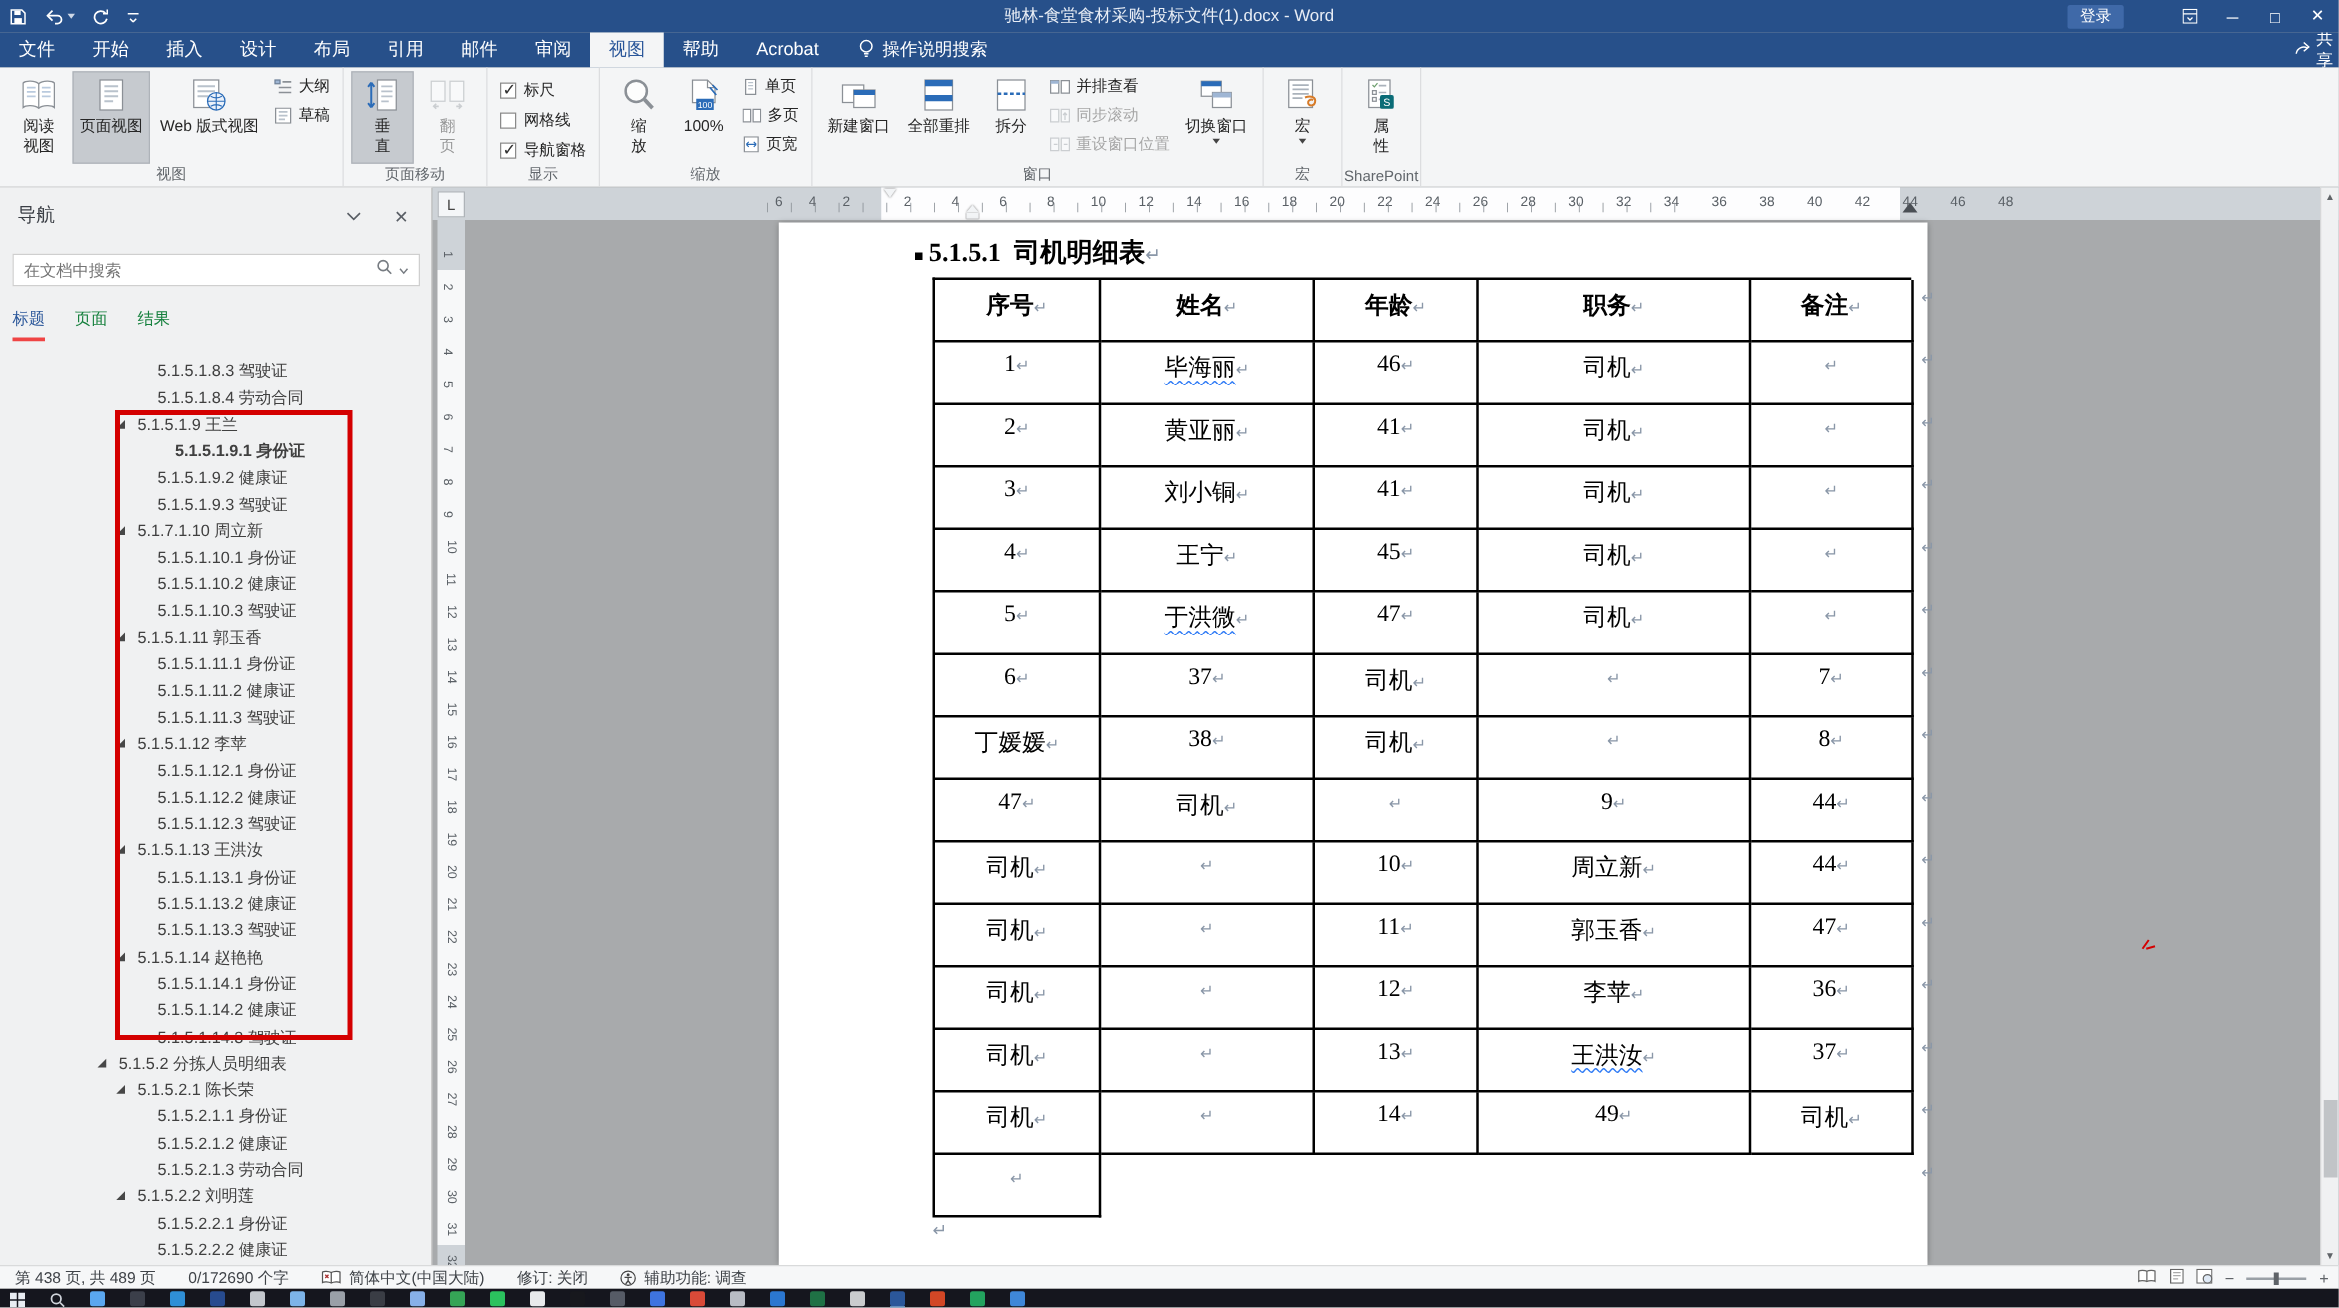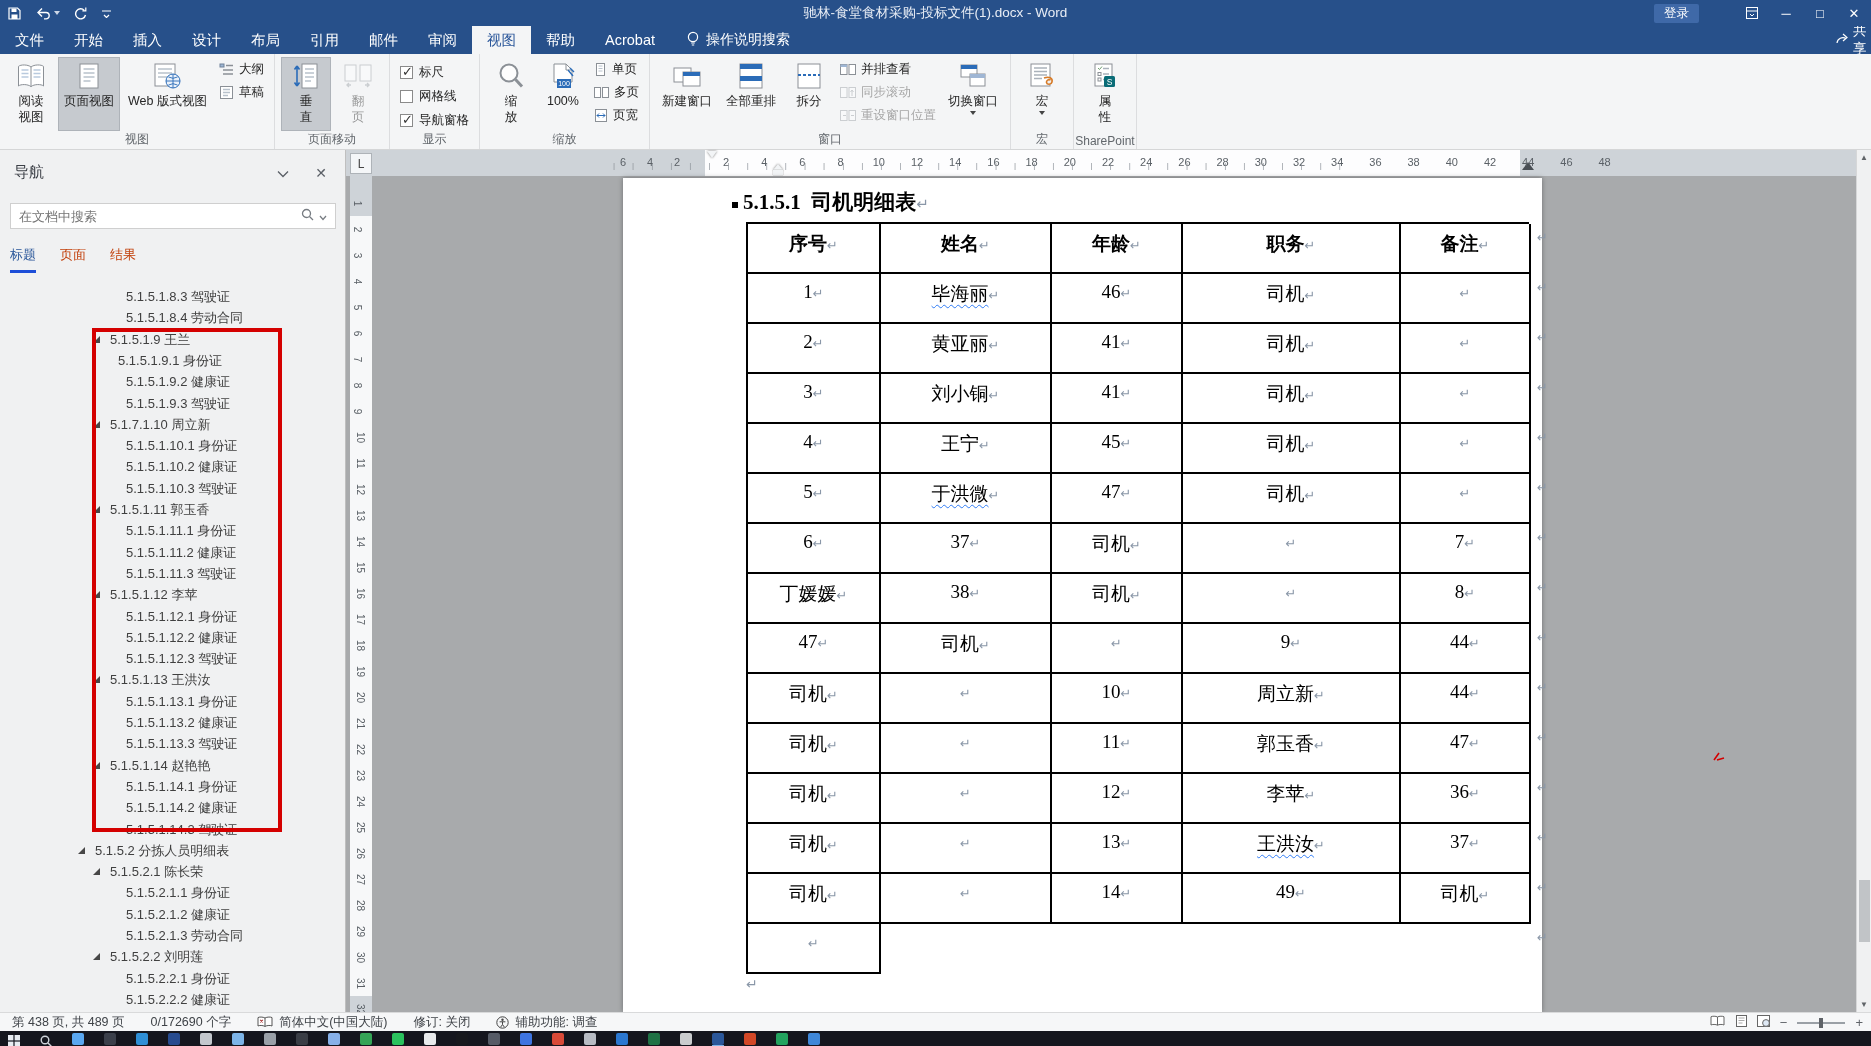--- a/index.html
+++ b/index.html
@@ -42,22 +42,22 @@
   .box.on::after{content:"\2713";position:absolute;left:1px;top:-3px;font-size:13px;color:#333;}
 
   
   .navpane{position:absolute;left:0;top:150px;width:346px;height:862px;background:#f0f1f2;border-right:1px solid #bfbfbf;overflow:hidden;}
   .nav-head{position:absolute;left:14px;top:13px;font-size:15px;color:#3b3f46;}
   .nav-head-icons{position:absolute;right:18px;top:14px;display:flex;gap:26px;align-items:center;}
   .nav-search{position:absolute;left:10px;top:53px;width:326px;height:26px;background:#fff;border:1px solid #cfcfcf;display:flex;align-items:center;}
   .nav-search input{flex:1;border:none;outline:none;font-size:13px;color:#444;padding:0 8px;font-family:inherit;background:transparent;}
   .nav-search .sicons{display:flex;align-items:center;gap:5px;padding-right:8px;}
   .nav-tabs{position:absolute;left:10px;top:96px;display:flex;gap:24px;}
-  .nav-tab{font-size:13px;color:#c2410c;padding-bottom:6px;}
-  .nav-tab.active{color:#2b579a;border-bottom:3px solid #1d4ed8;}
+  .nav-tab{font-size:13px;color:#15803d;padding-bottom:6px;}
+  .nav-tab.active{color:#2b579a;border-bottom:3px solid #ef4444;}
   .nav-tree{position:absolute;left:0;top:0;width:346px;height:862px;}
   .nav-item{position:absolute;font-size:13px;color:#404040;white-space:nowrap;line-height:18px;}
   .tri{position:absolute;width:0;height:0;border-left:7px solid transparent;border-bottom:7px solid #474747;}
   .redbox{position:absolute;left:92px;top:178px;width:190px;height:504px;border:4px solid #d40000;}
 
   .docarea{position:absolute;left:346px;top:150px;width:1525px;height:862px;background:#a8aaac;}
   .ruler-row{position:absolute;left:0;top:0;width:1525px;height:26px;background:#ced3d8;}
   .lbox{position:absolute;left:4px;top:3px;width:22px;height:21px;background:#f4f6f8;border:1px solid #aeb3b8;color:#444;font-size:12px;display:flex;align-items:center;justify-content:center;}
   .hruler{position:absolute;left:28px;top:0;width:1497px;height:26px;}
   .hruler .whiteseg{position:absolute;left:331px;top:0;width:815px;height:26px;background:#fdfdfe;}
@@ -426,21 +426,21 @@
     <div class="nav-tabs">
         <div class="nav-tab active">标题</div>
         <div class="nav-tab">页面</div>
         <div class="nav-tab">结果</div>
       </div>
     <div class="nav-tree">
         <div class="nav-item" style="left: 126px; top: 138px;">5.1.5.1.8.3 驾驶证</div>
         <div class="nav-item" style="left: 126px; top: 159.3px;">5.1.5.1.8.4 劳动合同</div>
         <div class="tri" style="left: 93px; top: 185.6px;"></div>
         <div class="nav-item" style="left: 110px; top: 180.6px;">5.1.5.1.9 王兰</div>
-        <div class="nav-item" style="left: 118px; top: 201.9px;">5.1.5.1.9.1 身份证</div>
+        <div class="nav-item" style="left: 140px; top: 201.9px; font-weight: bold;">5.1.5.1.9.1 身份证</div>
         <div class="nav-item" style="left: 126px; top: 223.2px;">5.1.5.1.9.2 健康证</div>
         <div class="nav-item" style="left: 126px; top: 244.5px;">5.1.5.1.9.3 驾驶证</div>
         <div class="tri" style="left: 93px; top: 270.8px;"></div>
         <div class="nav-item" style="left: 110px; top: 265.8px;">5.1.7.1.10 周立新</div>
         <div class="nav-item" style="left: 126px; top: 287.1px;">5.1.5.1.10.1 身份证</div>
         <div class="nav-item" style="left: 126px; top: 308.4px;">5.1.5.1.10.2 健康证</div>
         <div class="nav-item" style="left: 126px; top: 329.7px;">5.1.5.1.10.3 驾驶证</div>
         <div class="tri" style="left: 93px; top: 356px;"></div>
         <div class="nav-item" style="left: 110px; top: 351px;">5.1.5.1.11 郭玉香</div>
         <div class="nav-item" style="left: 126px; top: 372.3px;">5.1.5.1.11.1 身份证</div>

